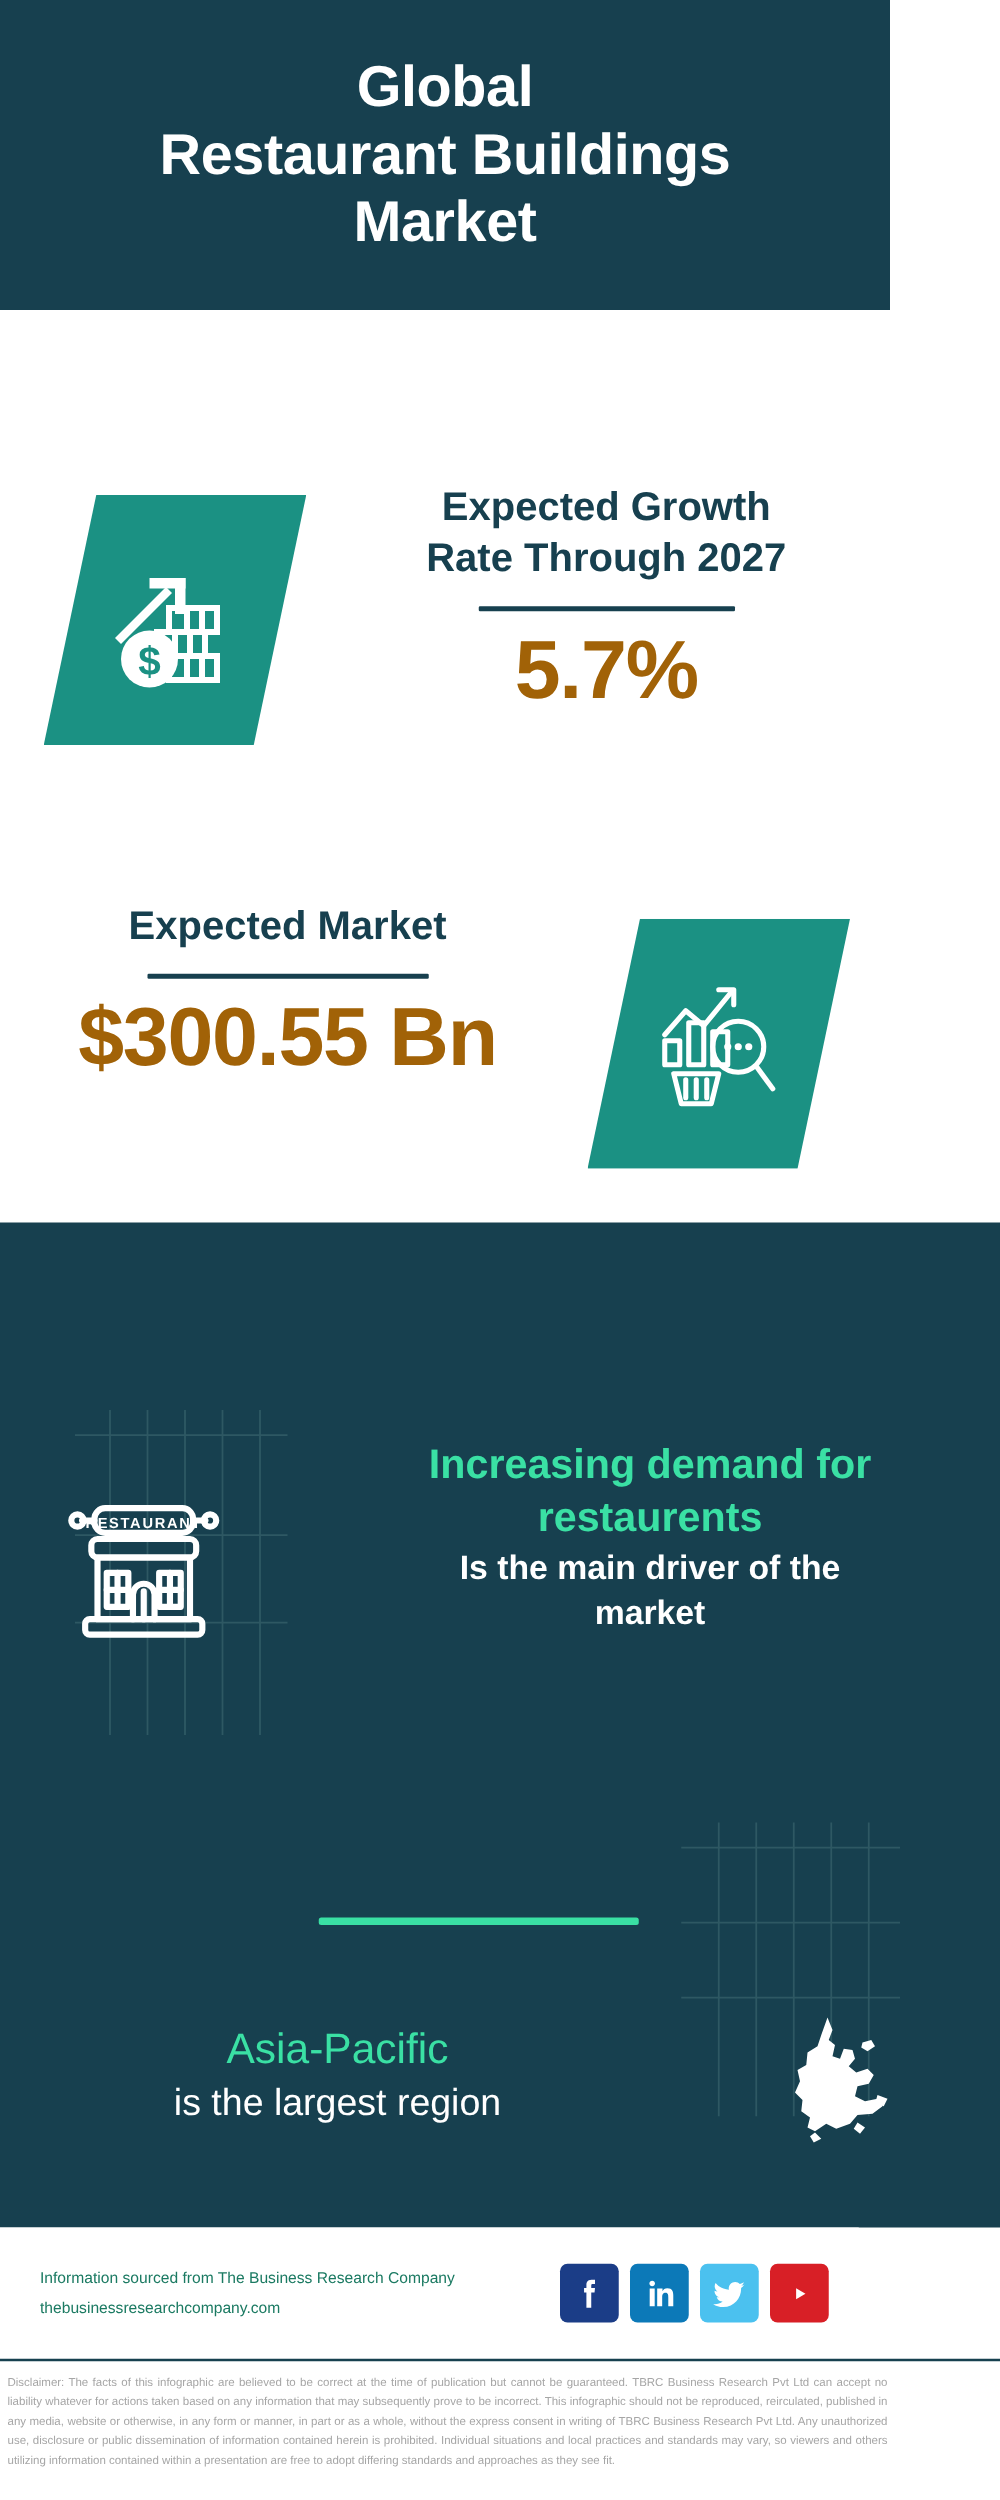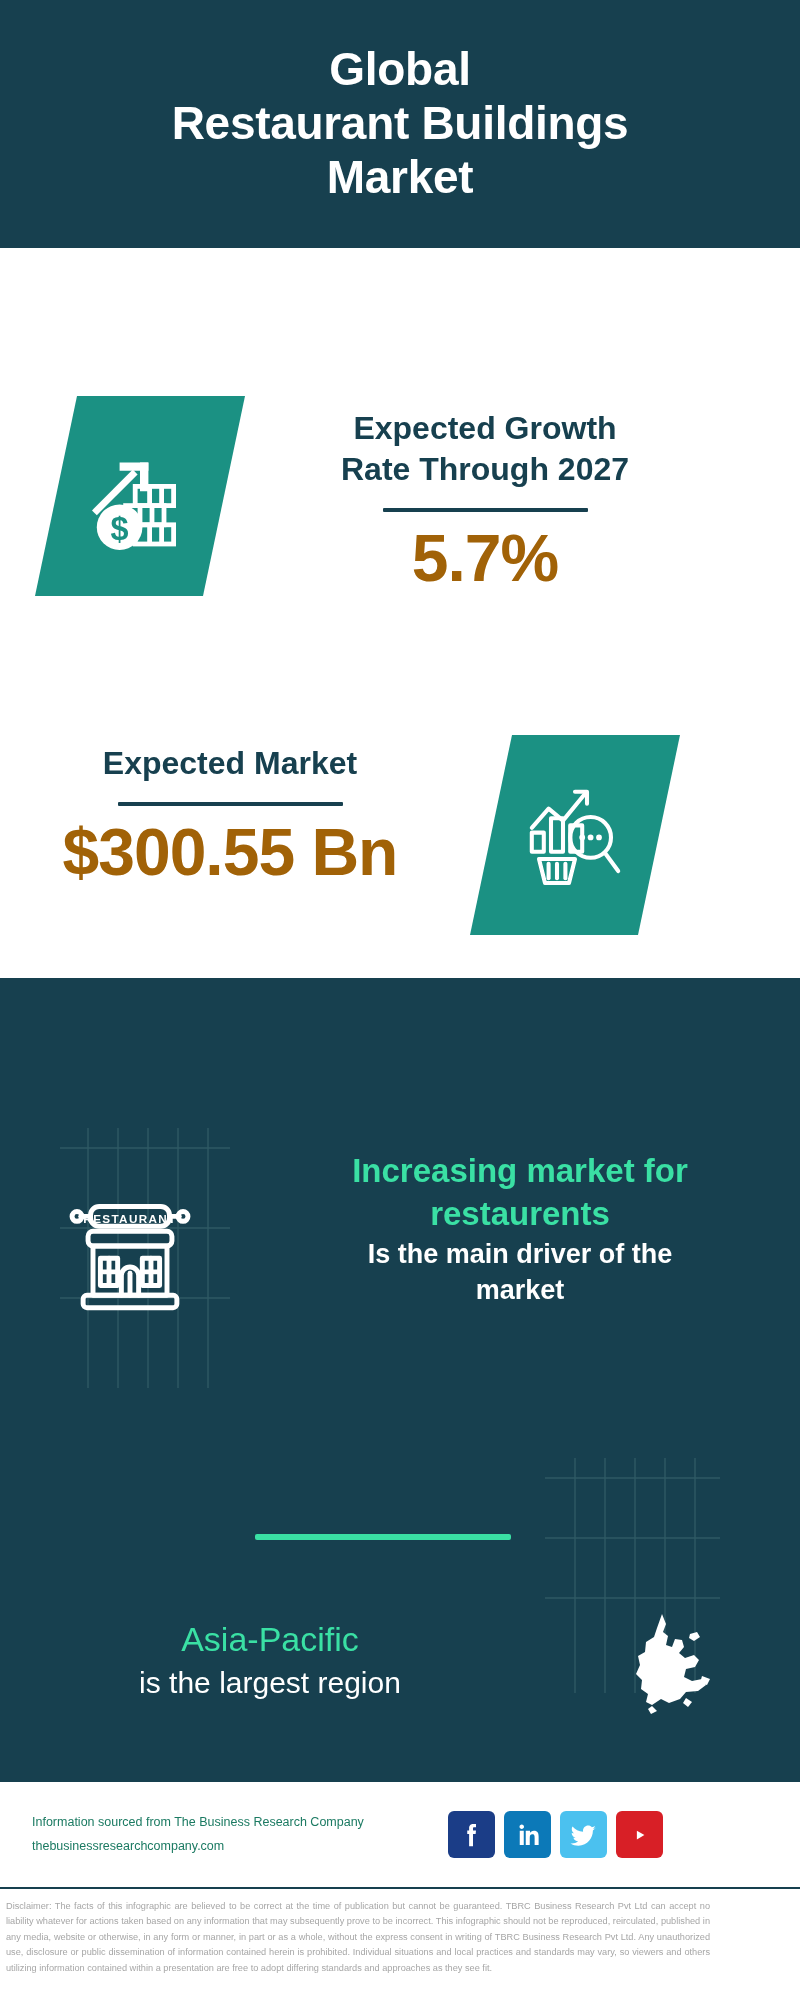--- a/index.html
+++ b/index.html
@@ -7,21 +7,21 @@
   body {
     font-family:"Liberation Sans", sans-serif;
     background:#ffffff;
     width:800px; height:2000px;
     position:relative; overflow:hidden;
   }
   .page { position:relative; width:800px; height:2000px; background:#ffffff; }
 
   
   .header {
-    position:absolute; left:0; top:0; width:800px; height:248px;
+    position:absolute; left:0; top:0; width:712px; height:248px;
     background:#17404f;
     display:flex; flex-direction:column;
     align-items:center; justify-content:center;
   }
   .header h1 {
     color:#ffffff; font-size:46px; font-weight:bold;
     line-height:1.17; text-align:center; letter-spacing:-0.3px;
   }
   .header h1 .l { display:block; }
 
@@ -37,21 +37,21 @@
     width:210px; height:200px;
     clip-path: polygon(20% 0, 100% 0, 80% 100%, 0 100%);
   }
   .para-size {
     position:absolute; left:470px; top:735px;
     width:210px; height:200px;
     clip-path: polygon(20% 0, 100% 0, 80% 100%, 0 100%);
   }
   .para svg { width:120px; height:120px; }
 
-  .stat-text { position:absolute; text-align:center;margin-top:23px; }
+  .stat-text { position:absolute; text-align:center; }
   .stat-growth { left:285px; top:385px; width:400px; }
   .stat-size   { left:30px;  top:720px; width:400px; }
 
   .stat-label {
     color:#17404f; font-size:32px; font-weight:bold; line-height:1.28;
   }
   .stat-rule {
     height:4px; background:#17404f; border-radius:1px;
     margin:18px auto 12px auto;
   }
@@ -70,21 +70,21 @@
   .skyline {
     position:absolute; left:0; top:978px; width:800px; height:120px;
     display:block;
   }
   .grid-lines { position:absolute; inset:0; opacity:0.22; }
 
   .driver-row {
     position:absolute; left:0; top:1150px; width:800px;
     display:flex; align-items:flex-start;
   }
-  .driver-icon { width:260px; display:flex; justify-content:center; padding-top:22px; }
+  .driver-icon { width:260px; display:flex; padding-top:22px;padding-left:41px; }
   .driver-icon svg { width:148px; height:148px; }
   .driver-text { width:520px; text-align:center; }
   .driver-head {
     color:#3ae0a4; font-size:33px; font-weight:bold; line-height:1.3;
   }
   .driver-sub {
     color:#ffffff; font-size:27px; font-weight:bold; line-height:1.35; margin-top:0;
   }
 
   .mint-rule {
@@ -255,21 +255,21 @@
           <line x1="77" y1="70" x2="77" y2="92"></line>
           <line x1="70" y1="81" x2="84" y2="81"></line>
           <path d="M53 100 v-16 a7 7 0 0 1 14 0 v16"></path>
           <line x1="60" y1="82" x2="60" y2="100"></line>
         </g>
         <text x="60" y="41" font-size="9.5" font-weight="bold" fill="#ffffff" text-anchor="middle" letter-spacing="1.1" font-family="Liberation Sans, sans-serif">RESTAURANT</text>
       </svg>
     </div>
     <div class="driver-text">
       <div class="driver-head">
-        <div>Increasing market for</div>
+        <div>Increasing demand for</div>
         <div>restaurents</div>
       </div>
       <div class="driver-sub">
         <div>Is the main driver of the</div>
         <div>market</div>
       </div>
     </div>
   </div>
 
   <div class="mint-rule"></div>

